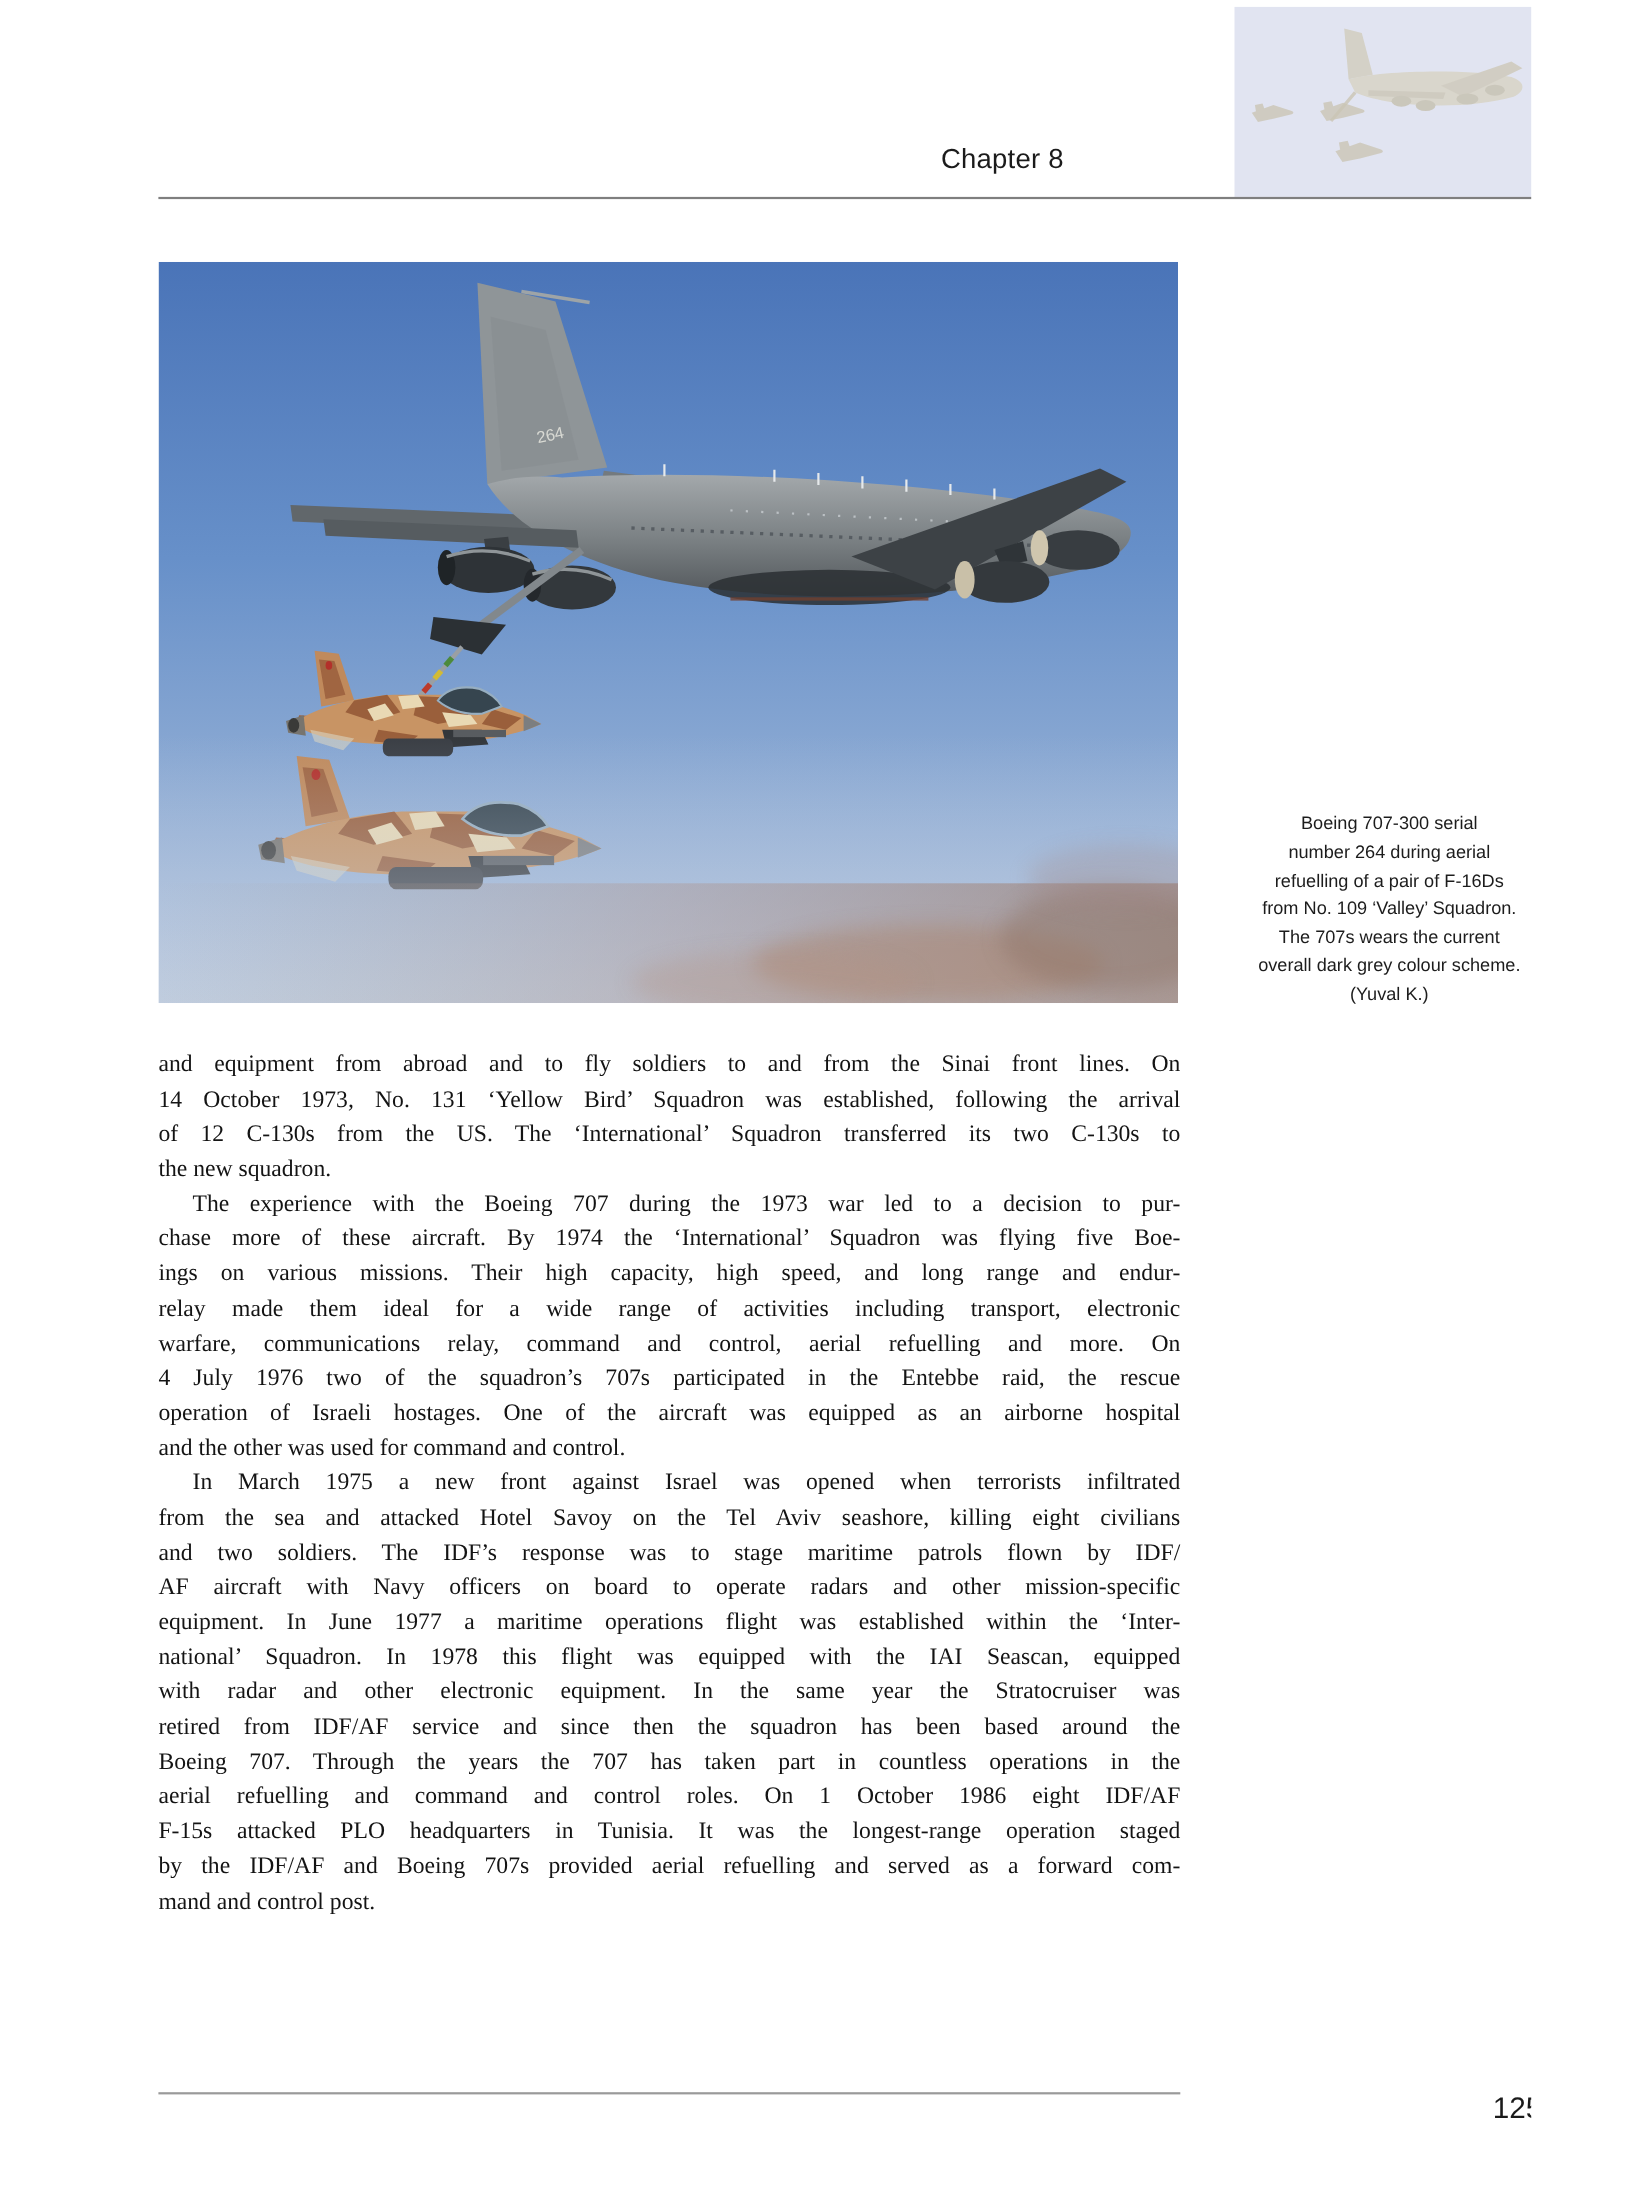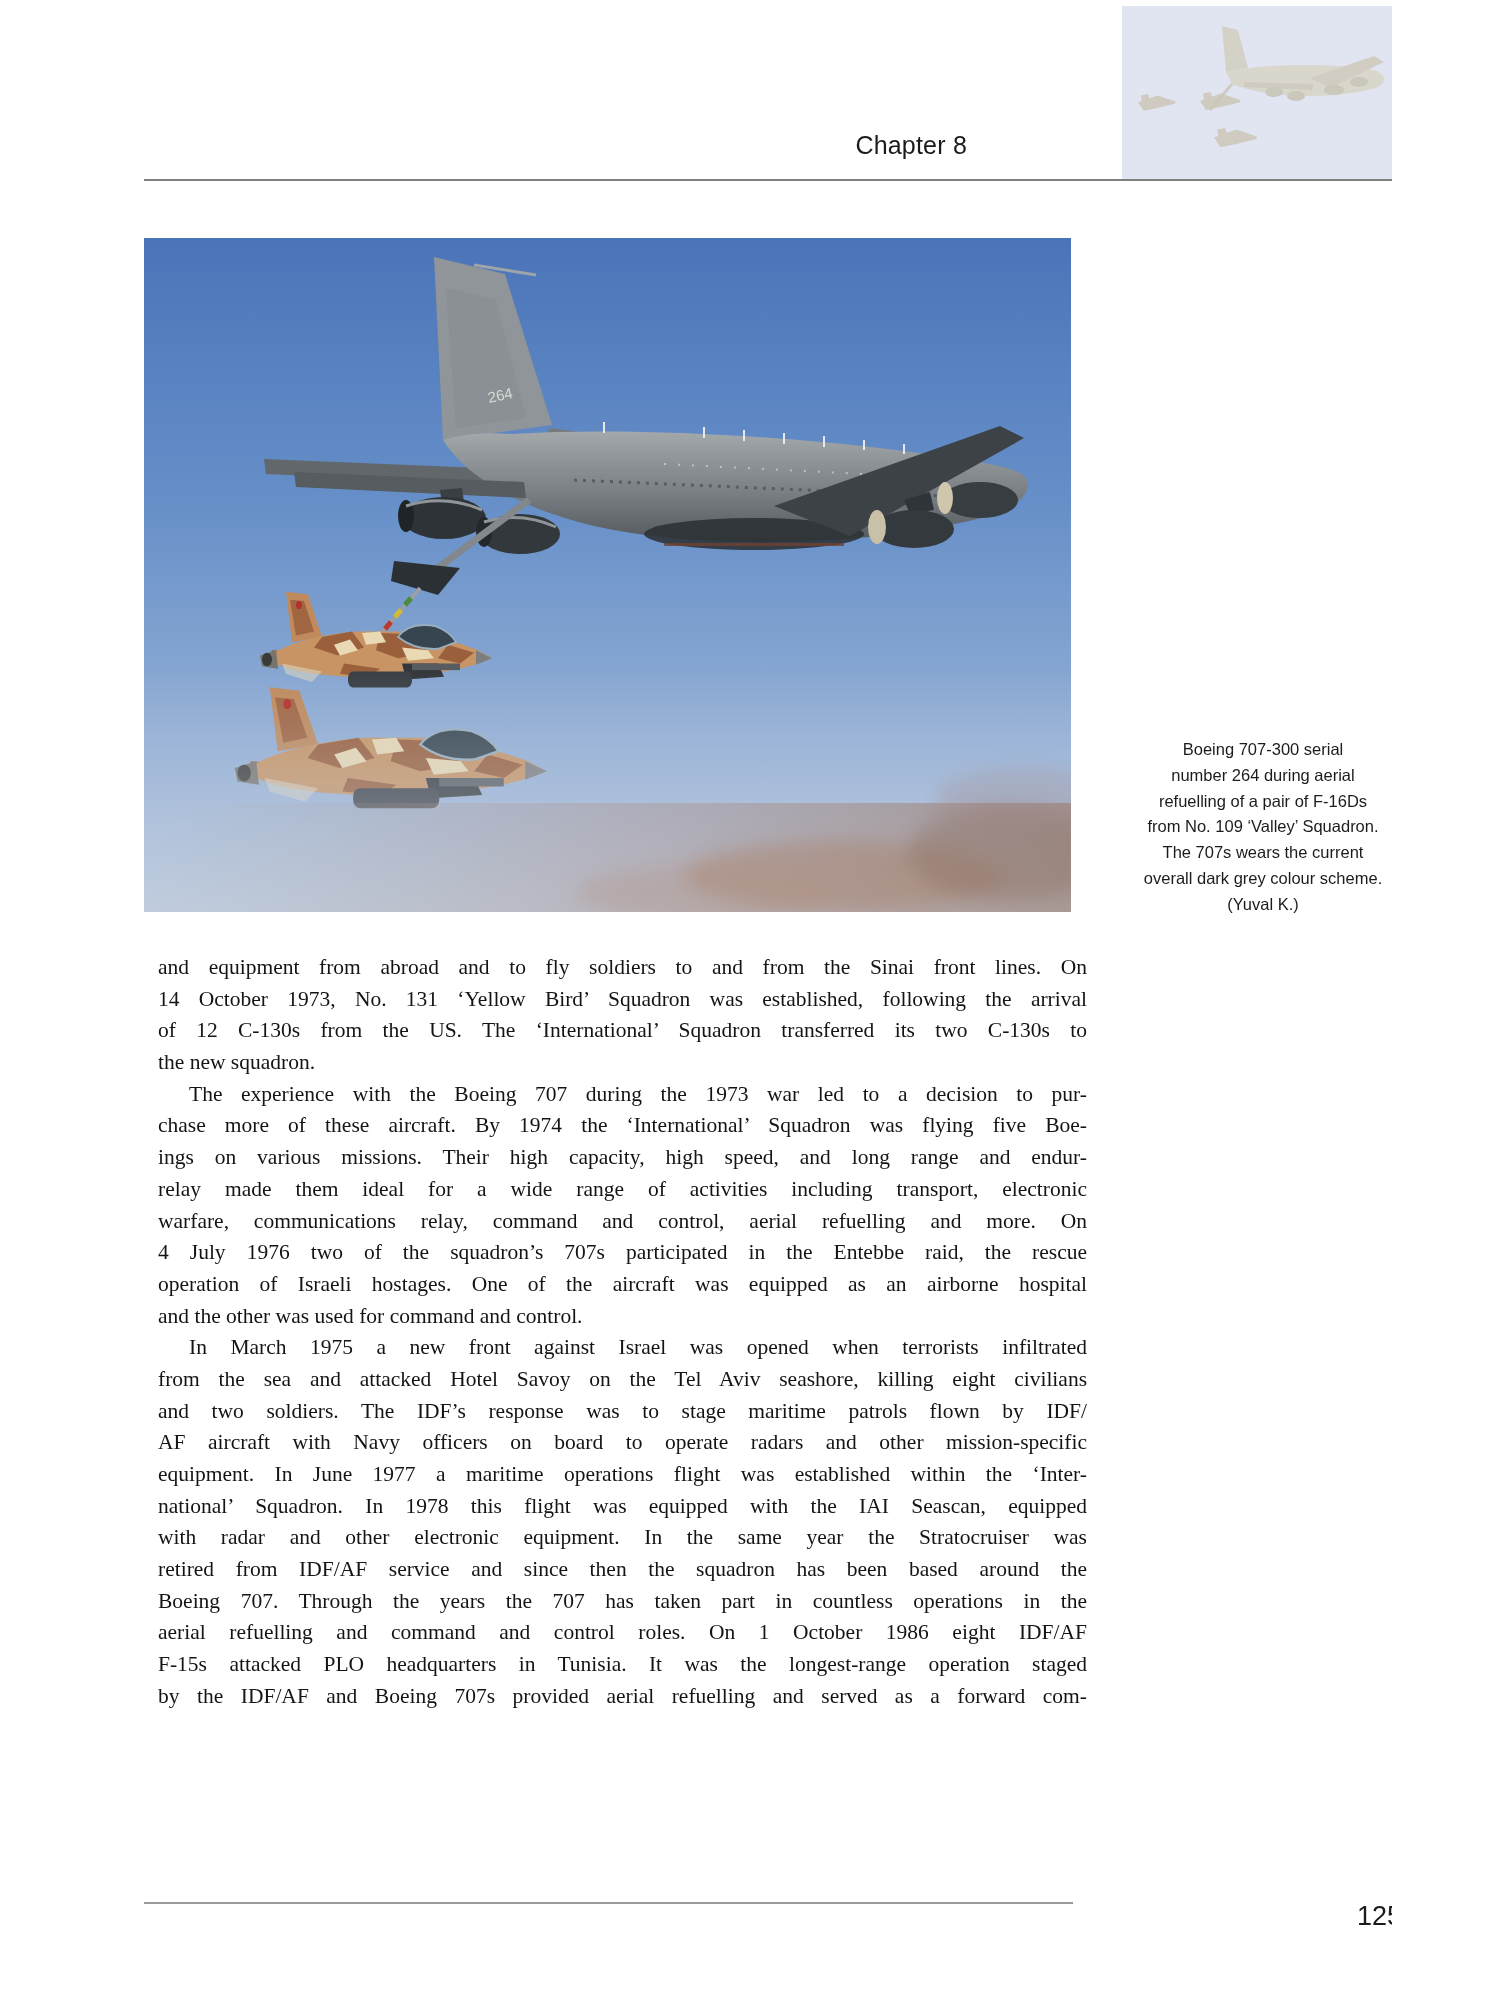--- a/index.html
+++ b/index.html
@@ -25,21 +25,21 @@
   }
   .photo-frame svg { display:block; }
   .caption {
     position:absolute; left:1122px; top:737px; width:282px;
     font-size:16.5px; line-height:25.8px; color:#1c1c1c;
   }
   .cap-line { white-space:nowrap;text-align:center; }
   .body-text {
     position:absolute; left:144px; top:952px; width:929px;
     font-family:"Liberation Serif", serif;
-    font-size:21.5px; line-height:31.7px; color:#141414;margin-left:14px;
+    font-size:21.5px; line-height:31.7px; color:#141414;
   }
   .bl {
     text-align:justify; text-align-last:justify; white-space:nowrap;
     height:31.7px;
   }
   .bl.last { text-align-last:left; }
   .bl.indent { text-indent:31px; }
   .footer-rule {
     position:absolute; left:144px; top:1902px; width:929px; height:2px;
     background:#9a9a9a;
@@ -242,19 +242,20 @@
         <div class="bl">and two soldiers. The IDF’s response was to stage maritime patrols flown by IDF/</div>
         <div class="bl">AF aircraft with Navy officers on board to operate radars and other mission-specific</div>
         <div class="bl">equipment. In June 1977 a maritime operations flight was established within the ‘Inter-</div>
         <div class="bl">national’ Squadron. In 1978 this flight was equipped with the IAI Seascan, equipped</div>
         <div class="bl">with radar and other electronic equipment. In the same year the Stratocruiser was</div>
         <div class="bl">retired from IDF/AF service and since then the squadron has been based around the</div>
         <div class="bl">Boeing 707. Through the years the 707 has taken part in countless operations in the</div>
         <div class="bl">aerial refuelling and command and control roles. On 1 October 1986 eight IDF/AF</div>
         <div class="bl">F-15s attacked PLO headquarters in Tunisia. It was the longest-range operation staged</div>
         <div class="bl">by the IDF/AF and Boeing 707s provided aerial refuelling and served as a forward com-</div>
+        <div class="bl last">mand and control post.</div>
       </div>
     </main>
 
   <div class="footer-rule"></div>
   <span class="page-number">125</span>
 
 </div>
 
 </body></html>

